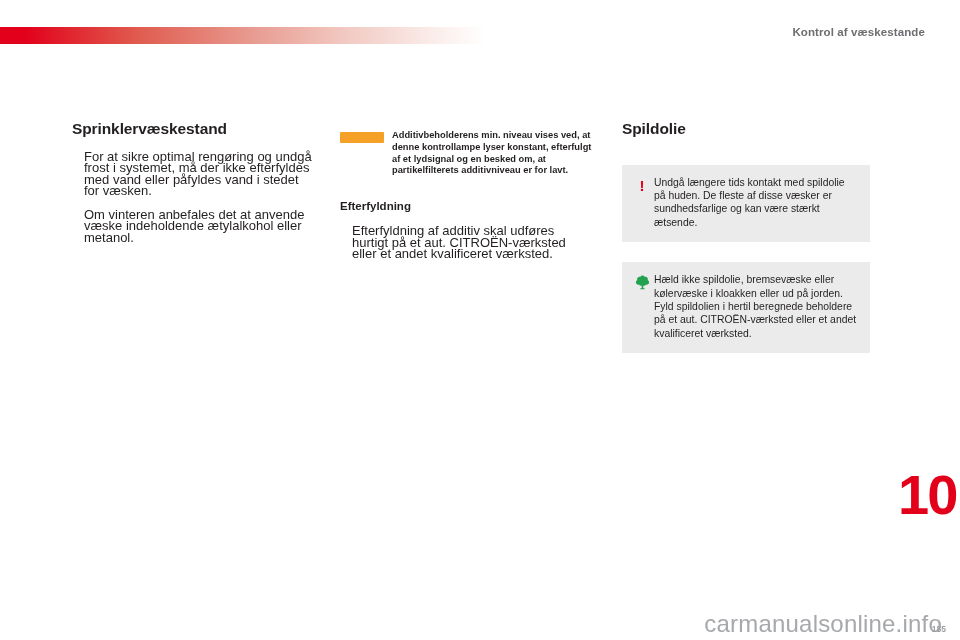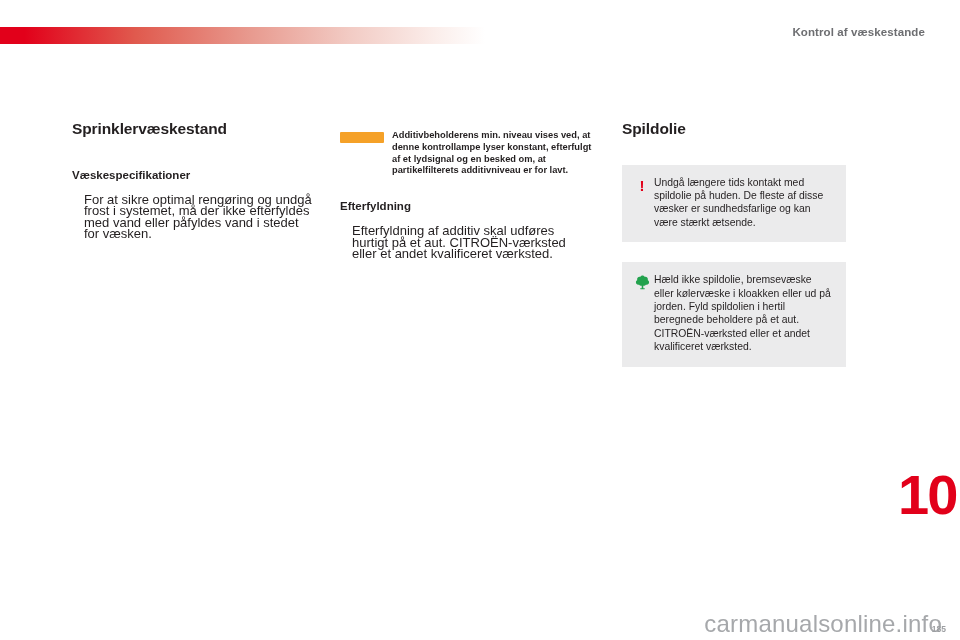--- a/index.html
+++ b/index.html
@@ -43,21 +43,21 @@
     top: 120px;
     width: 960px;
     height: 320px;
   }
   .col {
     position: absolute;
     top: 0;
   }
   .col-1 { left: 72px;  width: 256px; }
   .col-2 { left: 340px; width: 256px; }
-  .col-3 { left: 622px; width: 224px; }
+  .col-3 { left: 622px; width: 248px; }
 
   .col-title {
     font-size: 15.5px;
     font-weight: bold;
     color: #231f20;
     line-height: 18.5px;
     margin: 0 0 0 0;
     letter-spacing: -0.1px;
   }
   .sub-title {
@@ -169,22 +169,22 @@
 
 <div class="top-gradient-bar"></div>
 <div class="header-title">Kontrol af væskestande</div>
 
 <div class="columns">
 
   <div class="col col-1">
     <h2 class="col-title">Sprinklervæskestand</h2>
 
 
-    <h3 class="sub-title" style="margin-top:29px;">Væskespecifikationer</h3>
     <p class="body-text">For at sikre optimal rengøring og undgå frost i systemet, må der ikke efterfyldes med vand eller påfyldes vand i stedet for væsken.</p>
+    <p class="body-text" style="margin-top:0;">Om vinteren anbefales det at anvende væske indeholdende ætylalkohol eller metanol.</p>
   </div>
 
   <div class="col col-2">
 
     <div class="caution-row" style="margin-top:10px;">
       <span class="caution-badge">OBS</span>
       <p class="caution-text">Additivbeholderens min. niveau vises ved, at denne kontrollampe lyser konstant, efterfulgt af et lydsignal og en besked om, at partikelfilterets additivniveau er for lavt.</p>
     </div>
 
     <h3 class="sub-title" style="margin-top:22px;">Efterfyldning</h3>

